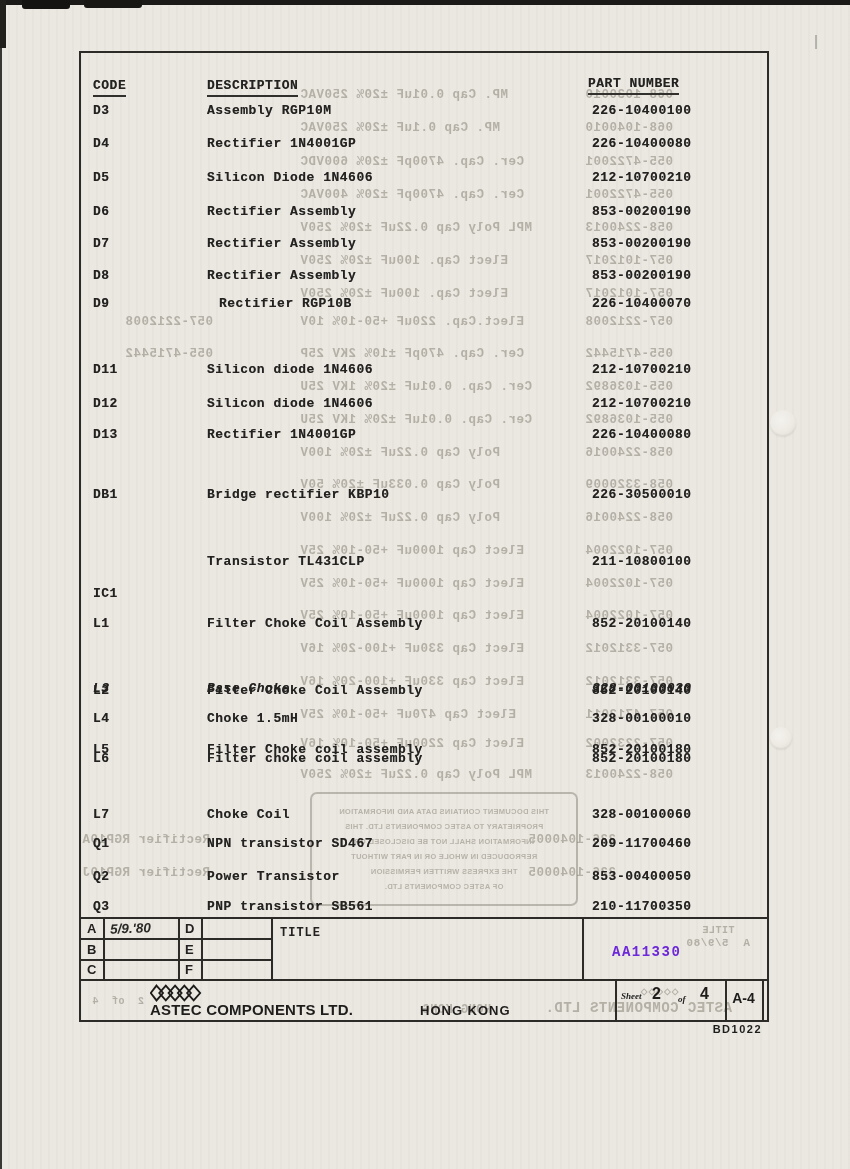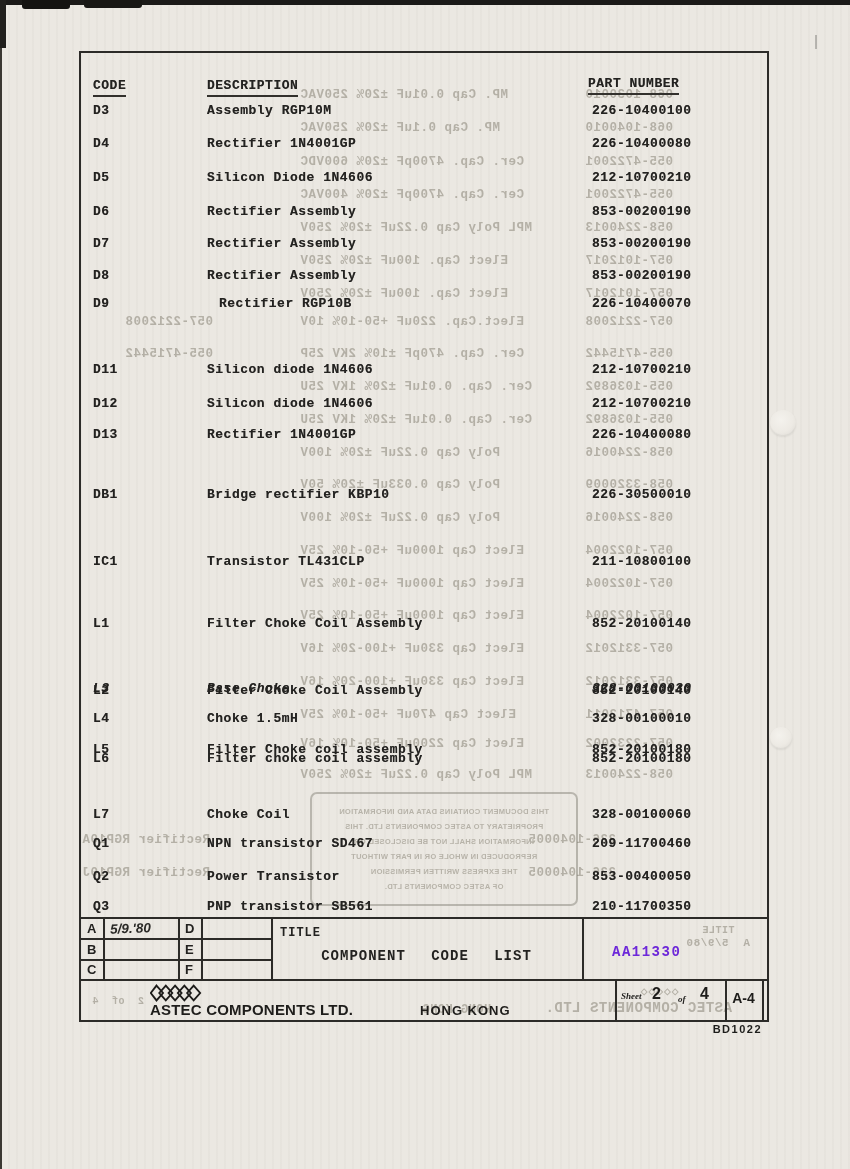--- a/index.html
+++ b/index.html
@@ -245,21 +245,21 @@
         <span class="txt cell" style="left: 93px;">D13</span>
         <span class="txt cell" style="left: 207px;">Rectifier 1N4001GP</span>
         <span class="txt cell" style="left: 592px;">226-10400080</span>
       </div>
       <div class="trow" style="top: 487px;">
         <span class="txt cell" style="left: 93px;">DB1</span>
         <span class="txt cell" style="left: 207px;">Bridge rectifier KBP10</span>
         <span class="txt cell" style="left: 592px;">226-30500010</span>
       </div>
       <div class="trow" style="top: 554px;">
-        <span class="txt cell" style="left: 93px;">IC1</span>
+        <span class="txt cell" style="left: 93px; margin-top: 32px;">IC1</span>
         <span class="txt cell" style="left: 207px;">Transistor TL431CLP</span>
         <span class="txt cell" style="left: 592px;">211-10800100</span>
       </div>
       <div class="trow" style="top: 616px;">
         <span class="txt cell" style="left: 93px;">L1</span>
         <span class="txt cell" style="left: 207px;">Filter Choke Coil Assembly</span>
         <span class="txt cell" style="left: 592px;">852-20100140</span>
       </div>
       <div class="trow" style="top: 651px; margin-top: 32px;">
         <span class="txt cell" style="left: 93px;">L2</span>
@@ -323,21 +323,20 @@
 
   <span class="rev-letter" style="left:87px;top:921px;">A</span>
   <span class="rev-letter" style="left:87px;top:942px;">B</span>
   <span class="rev-letter" style="left:87px;top:962px;">C</span>
   <span class="rev-letter" style="left:185px;top:921px;">D</span>
   <span class="rev-letter" style="left:185px;top:942px;">E</span>
   <span class="rev-letter" style="left:185px;top:962px;">F</span>
   <span class="rev-date" style="left:110px;top:921px;">5/9.'80</span>
 
   <span class="tb-title-label" style="left:280px;top:926px;">TITLE</span>
-  <div class="tb-title">COMPONENT CODE LIST</div>
   <span class="tb-docnum">AA11330</span>
 
   <svg class="logo-svg" width="52" height="18" viewBox="0 0 56 18">
     <g fill="none" stroke="#1c1b19" stroke-width="2">
       <polygon points="7,1 14,9 7,17 0.8,9"></polygon>
       <polygon points="17,1 24,9 17,17 10,9"></polygon>
       <polygon points="27,1 34,9 27,17 20,9"></polygon>
       <polygon points="37,1 44,9 37,17 30,9"></polygon>
       <polygon points="47,1 54,9 47,17 40,9"></polygon>
     </g>

